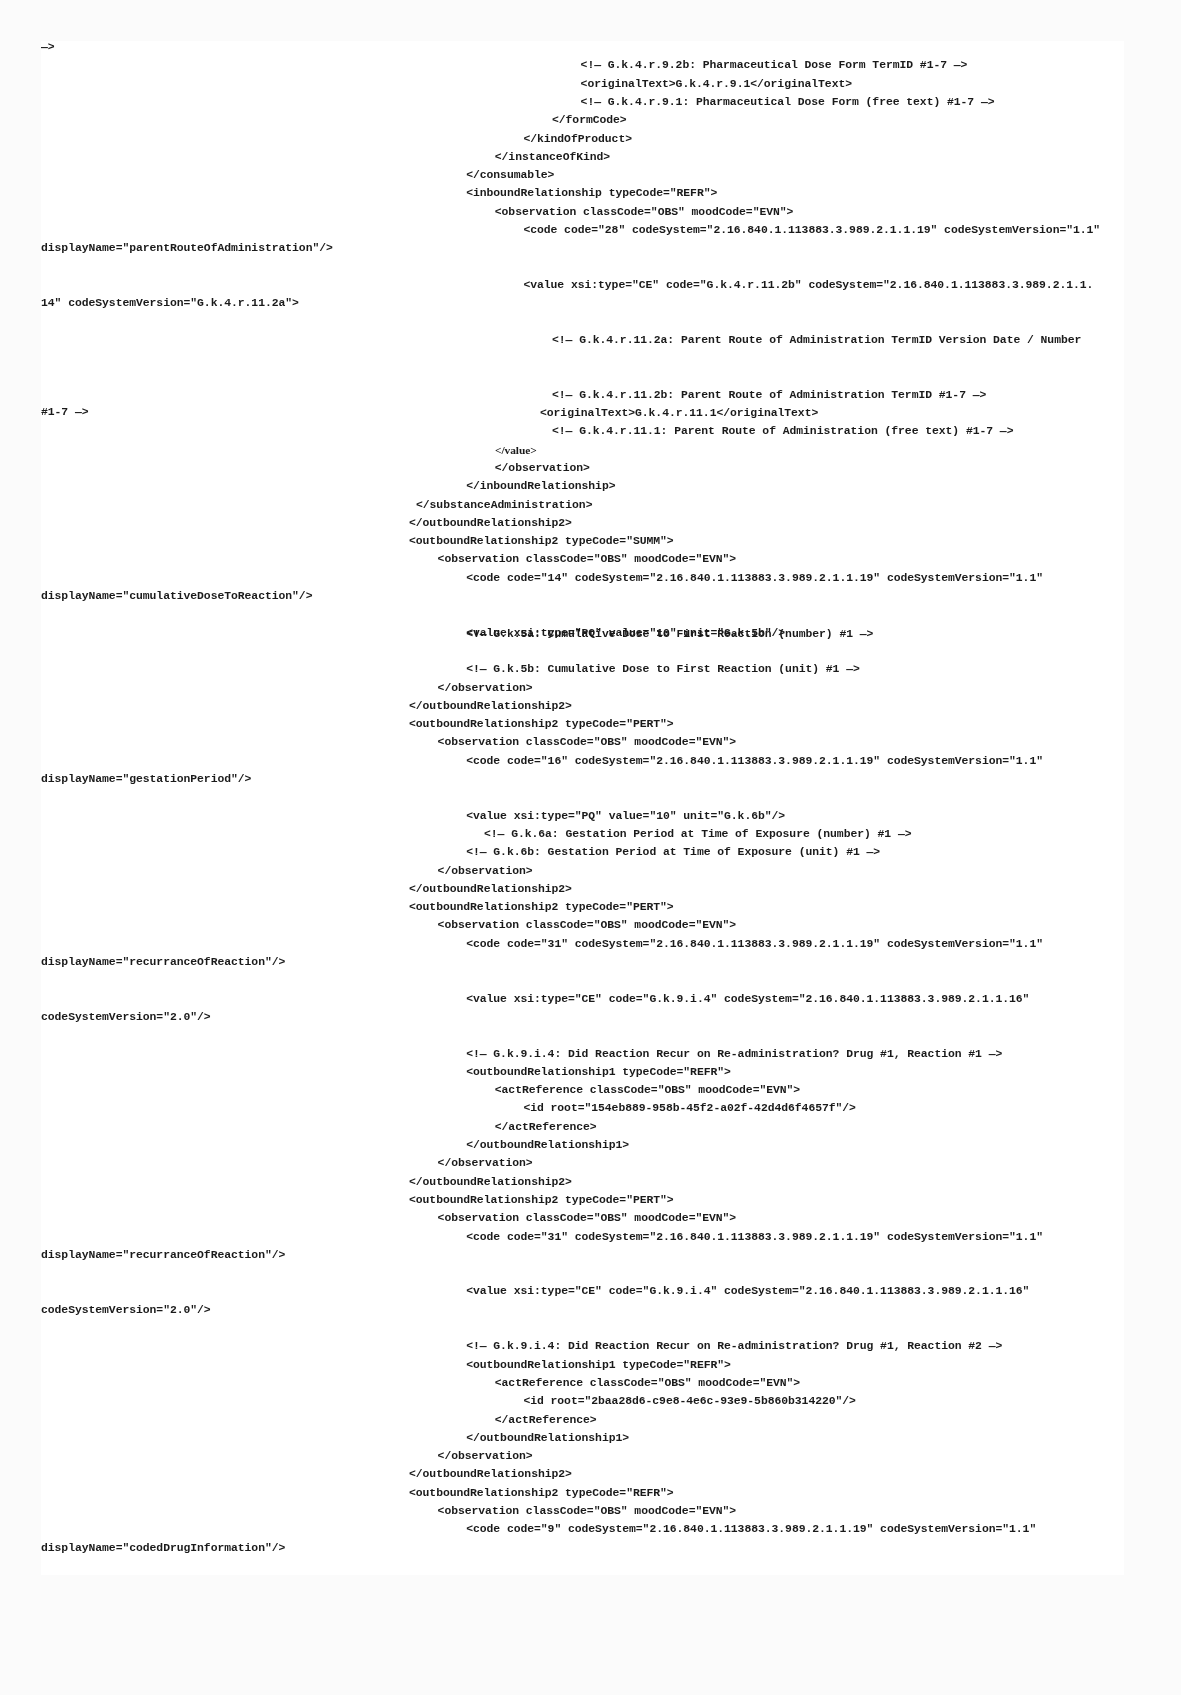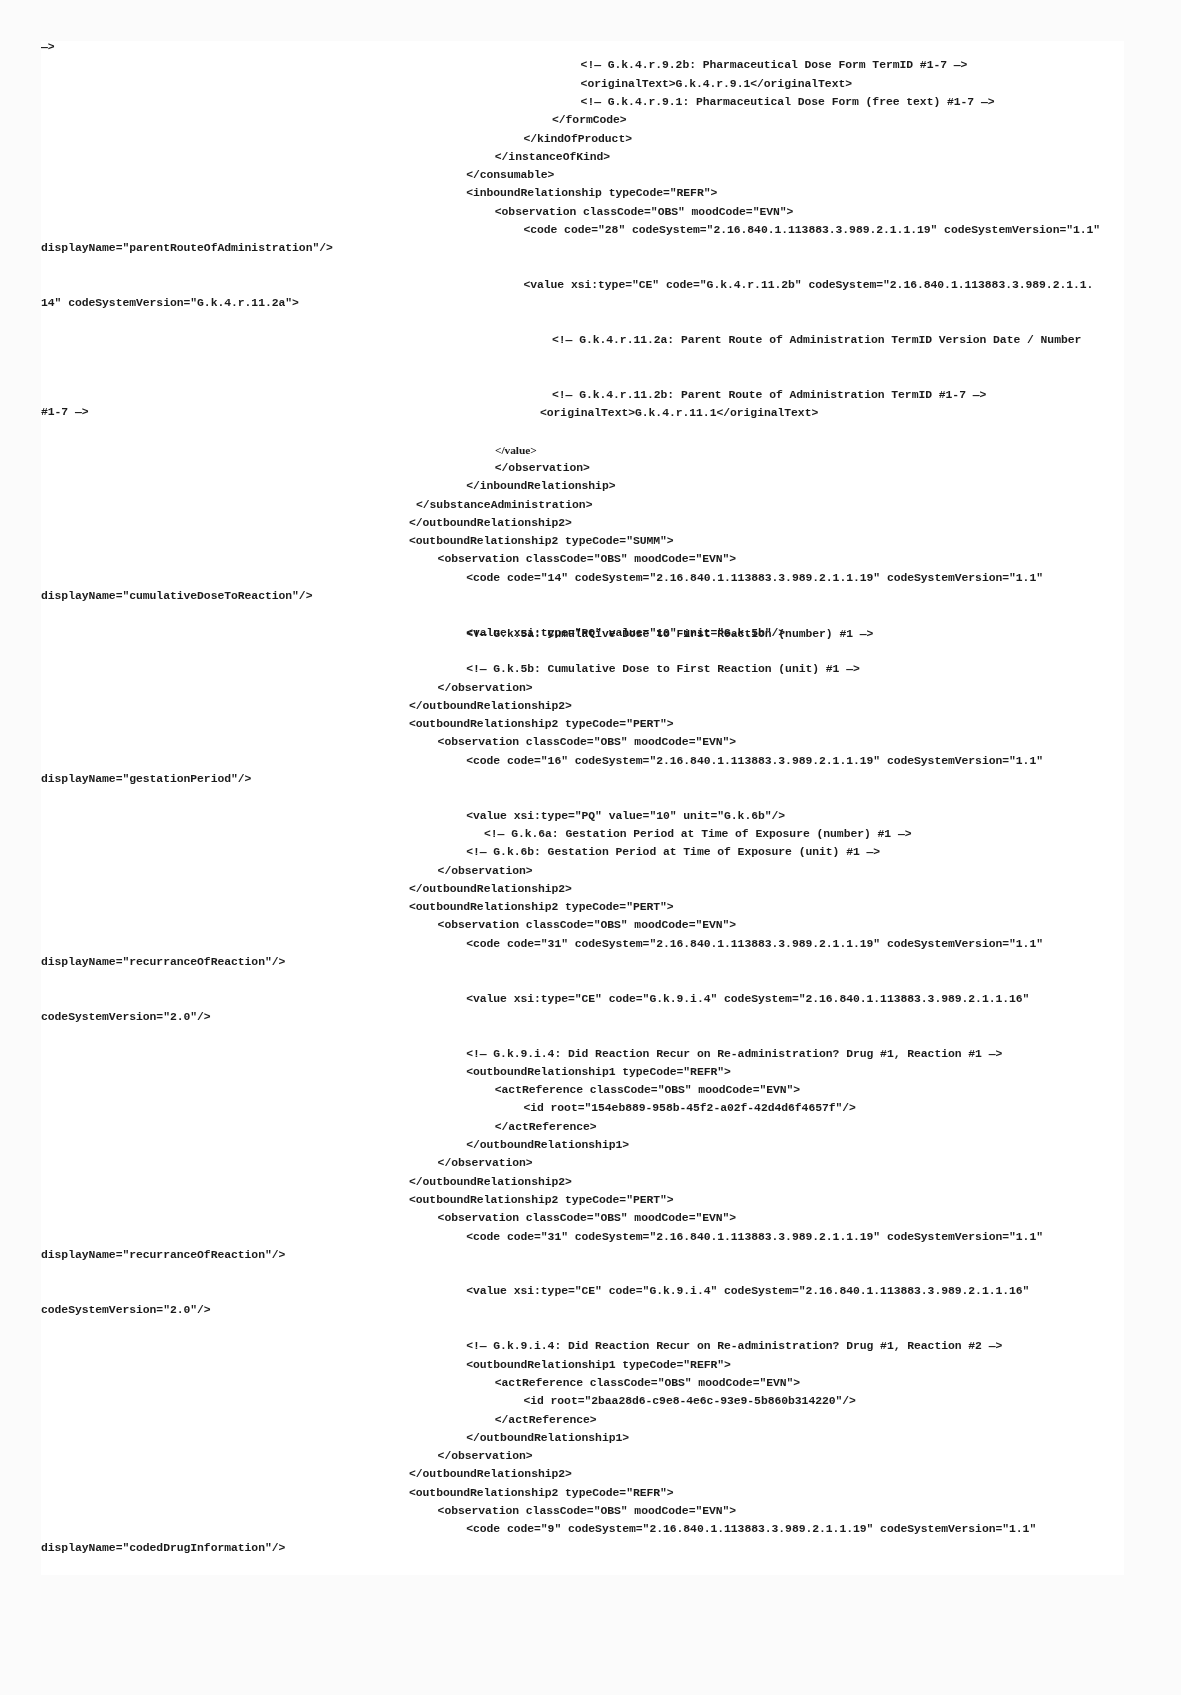--- a/index.html
+++ b/index.html
@@ -44,20 +44,21 @@
     <div class="line" style="left: 425.2px; top: 143.4px;">&lt;inboundRelationship typeCode="REFR"&gt;</div>
     <div class="line" style="left: 453.8px; top: 161.7px;">&lt;observation classCode="OBS" moodCode="EVN"&gt;</div>
     <div class="line" style="left: 482.4px; top: 180px;">&lt;code code="28" codeSystem="2.16.840.1.113883.3.989.2.1.1.19" codeSystemVersion="1.1"</div>
     <div class="line" style="left: 0px; top: 198.3px;">displayName="parentRouteOfAdministration"/&gt;</div>
     <div class="line" style="left: 482.4px; top: 234.9px;">&lt;value xsi:type="CE" code="G.k.4.r.11.2b" codeSystem="2.16.840.1.113883.3.989.2.1.1.</div>
     <div class="line" style="left: 0px; top: 253.2px;">14" codeSystemVersion="G.k.4.r.11.2a"&gt;</div>
     <div class="line" style="left: 511px; top: 289.8px;">&lt;!— G.k.4.r.11.2a: Parent Route of Administration TermID Version Date / Number</div>
     <div class="line" style="left: 0px; top: 318px; margin-top: 44px;">#1-7 —&gt;</div>
     <div class="line" style="left: 511px; top: 344.7px;">&lt;!— G.k.4.r.11.2b: Parent Route of Administration TermID #1-7 —&gt;</div>
     <div class="line" style="left: 499px; top: 363px;">&lt;originalText&gt;G.k.4.r.11.1&lt;/originalText&gt;</div>
+    <div class="line" style="left: 511px; top: 381.3px;">&lt;!— G.k.4.r.11.1: Parent Route of Administration (free text) #1-7 —&gt;</div>
     <div class="line" style="left: 454px; top: 399.6px; font-family: Liberation Serif, serif;">&lt;/value&gt;</div>
     <div class="line" style="left: 453.8px; top: 417.9px;">&lt;/observation&gt;</div>
     <div class="line" style="left: 425.2px; top: 436.2px; font-family: Liberation Mono, monospace;">&lt;/inboundRelationship&gt;</div>
     <div class="line" style="left: 375px; top: 454.5px;">&lt;/substanceAdministration&gt;</div>
     <div class="line" style="left: 368px; top: 472.8px;">&lt;/outboundRelationship2&gt;</div>
     <div class="line" style="left: 368px; top: 491.1px;">&lt;outboundRelationship2 typeCode="SUMM"&gt;</div>
     <div class="line" style="left: 396.6px; top: 509.4px;">&lt;observation classCode="OBS" moodCode="EVN"&gt;</div>
     <div class="line" style="left: 425.2px; top: 527.7px;">&lt;code code="14" codeSystem="2.16.840.1.113883.3.989.2.1.1.19" codeSystemVersion="1.1"</div>
     <div class="line" style="left: 0px; top: 546px;">displayName="cumulativeDoseToReaction"/&gt;</div>
     <div class="line" style="left: 425.2px; top: 582.6px;">&lt;value xsi:type="PQ" value="10" unit="G.k.5b"/&gt;</div>

